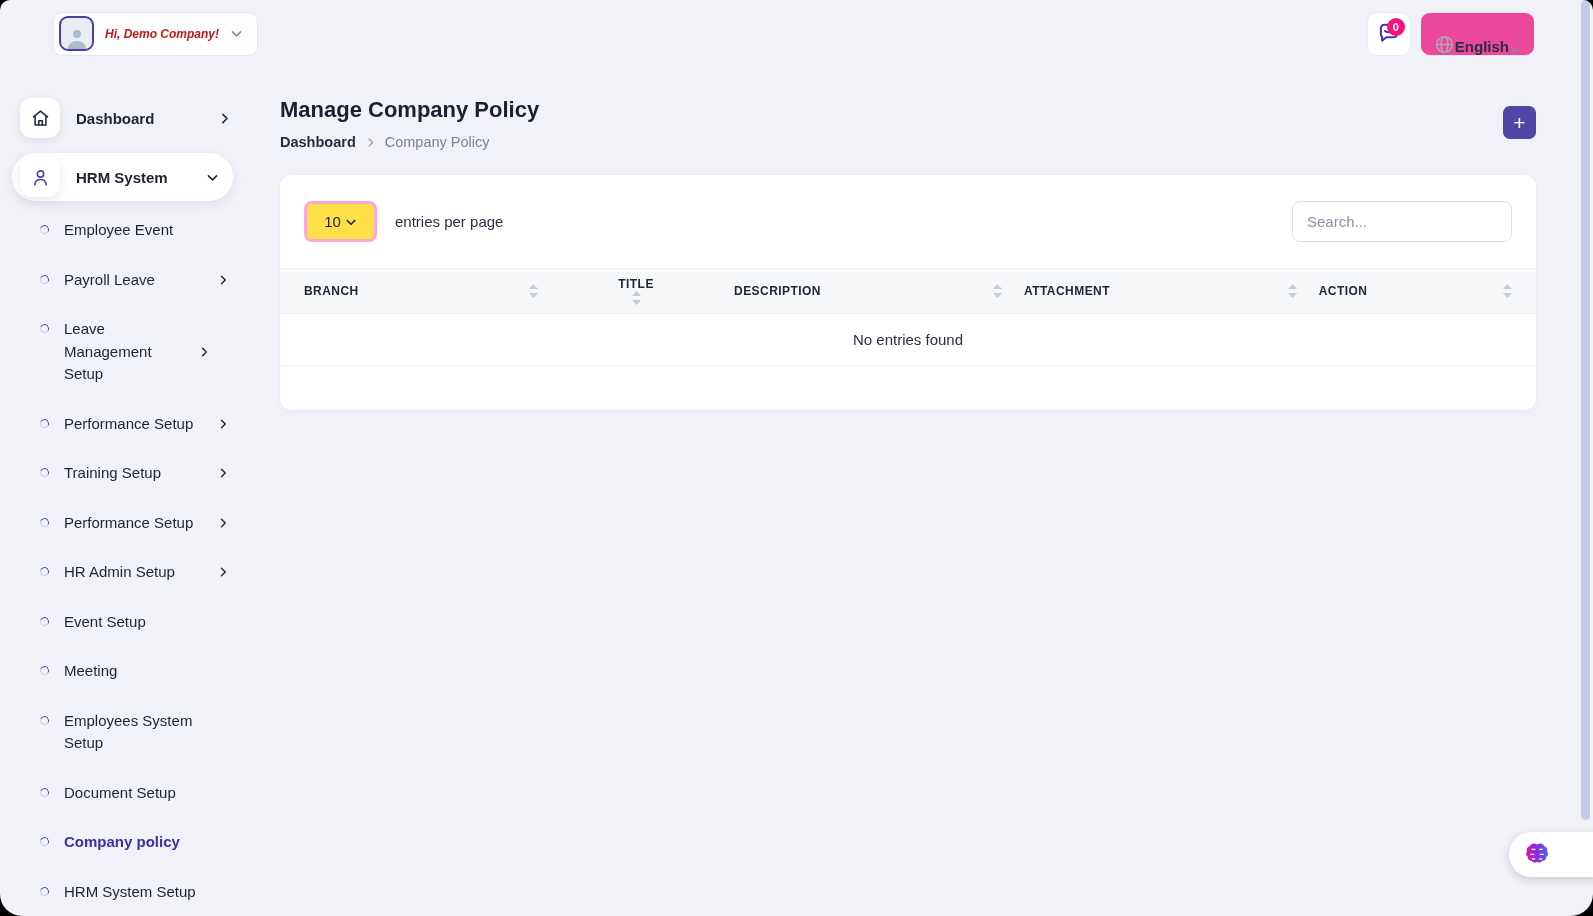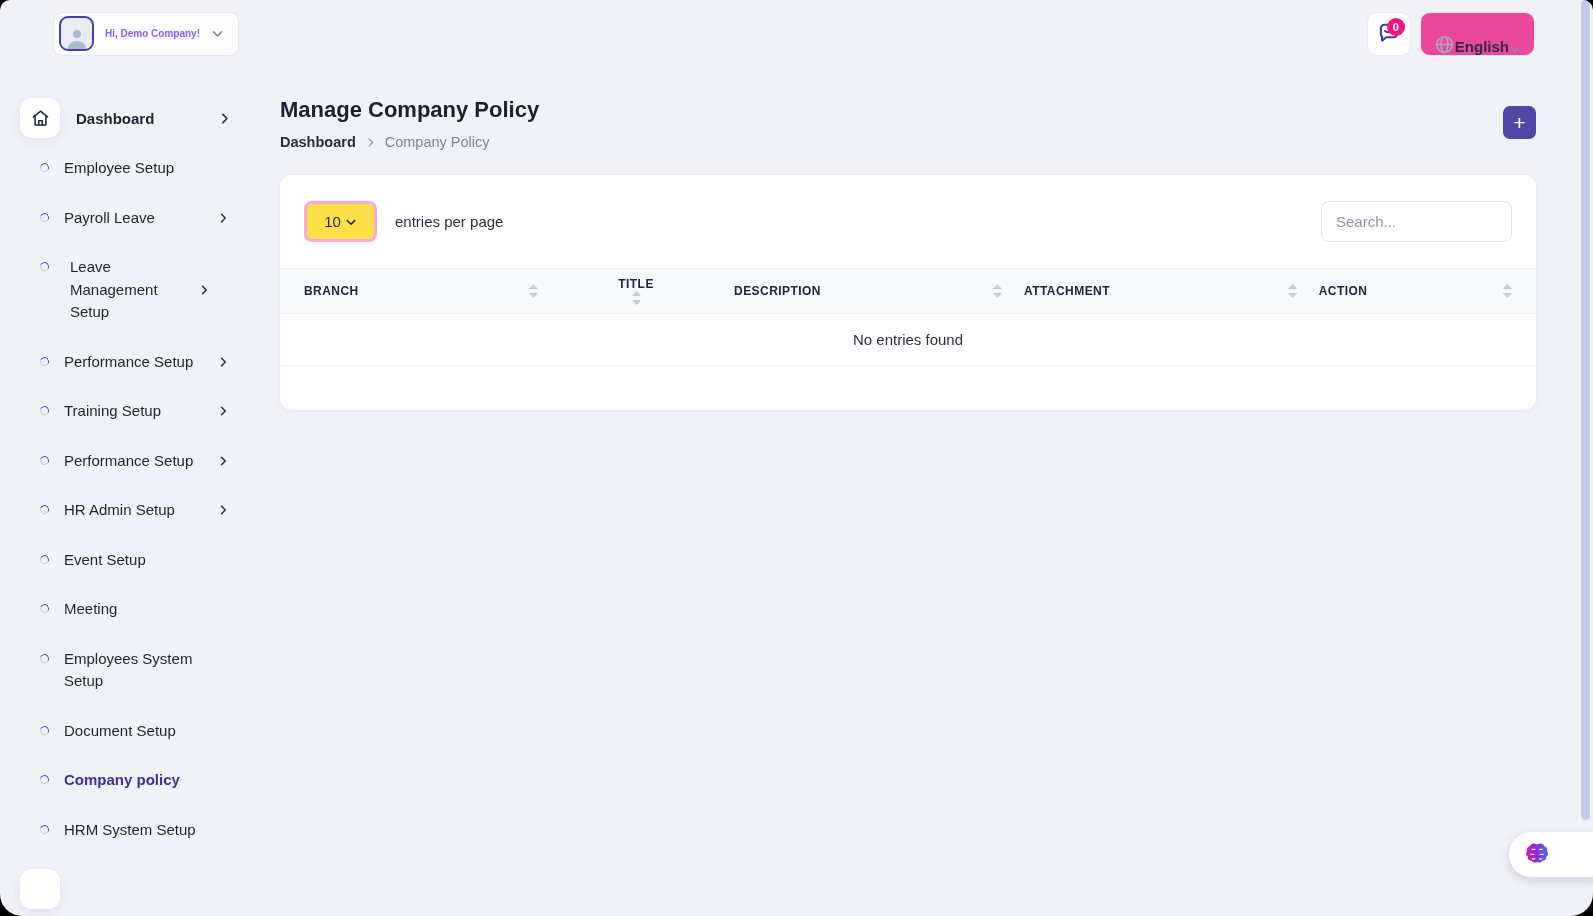--- a/index.html
+++ b/index.html
@@ -26,21 +26,21 @@
   .logo-text .red { color:#ee1c24; }
   .user-btn {
     margin-left:23px; height:44px; display:flex; align-items:center; gap:11px;
     background:#fdfdfe; border:1px solid #e4e7ef; border-radius:9px; padding:0 14px 0 5px;
     cursor:pointer;
   }
   .avatar {
     width:35px; height:35px; border-radius:9px; border:2px solid #4c40a8;
     background:#eaeef3; display:flex; align-items:flex-end; justify-content:center; overflow:hidden;
   }
-  .user-name { font-weight:700; font-size:10px; color:#8b5cf6; }
+  .user-name { font-weight:700; font-size:12px; color:#b91c1c;font-style:italic; }
   .spacer { flex:1; }
   .icon-btn {
     width:44px; height:44px; background:#fff; border:1px solid #e9ebf2; border-radius:10px;
     display:flex; align-items:center; justify-content:center; position:relative; cursor:pointer;
   }
   .badge {
     position:absolute; top:5px; right:5px; min-width:18px; height:18px; border-radius:9px;
     background:#f5117c; color:#fff; font-size:11px; font-weight:700;
     display:flex; align-items:center; justify-content:center; padding:0 4px;
   }
@@ -97,21 +97,21 @@
     box-shadow:0 1px 4px rgba(40,50,90,.06);
   }
   .controls { display:flex; align-items:center; padding:26px 24px; }
   .entries-select {
     width:73px; height:41px; border:3px solid #f9a8d4; border-radius:8px;
     display:flex; align-items:center; justify-content:center; gap:4px; cursor:pointer;
     font-size:15px; color:#1d2333; background:#fde047;
   }
   .entries-label { margin-left:18px; font-size:15px; color:#2a3042; }
   .search-input {
-    width:191px; height:41px; border:1px solid #dfe2ec; border-radius:8px;
+    width:220px; height:41px; border:1px solid #dfe2ec; border-radius:8px;
     padding:0 14px; font-size:15px; color:#2a3042; outline:none; background:#fff;
     font-family:"Liberation Sans", sans-serif;
   }
   .search-input::placeholder { color:#8b92a5; }
 
   .thead {
     display:flex; align-items:center; height:46px; padding:0 24px;
     background:#f7f8fa; border-top:1px solid #eef0f4; border-bottom:1px solid #eef0f4;
   }
   .th { display:flex; align-items:center; justify-content:space-between; padding-right:22px; cursor:pointer;text-align:right; }
@@ -199,39 +199,53 @@
           </svg>
         </span>
         <span class="side-label">Dashboard</span>
         <span class="side-chev">
           <svg width="13" height="13" viewBox="0 0 16 16" fill="none" stroke="#262b3f" stroke-width="2" stroke-linecap="round" stroke-linejoin="round">
               <polyline points="6,3 11,8 6,13"></polyline>
             </svg>
         </span>
       </div>
 
+      <div class="pill">
+        <span class="icon-box">
+          <svg width="21" height="21" viewBox="0 0 24 24" fill="none" stroke="#4c40a8" stroke-width="1.9" stroke-linecap="round">
+            <circle cx="12" cy="8" r="3.6"></circle>
+              <path d="M5.5 20.2c.4-3.7 3-5.9 6.5-5.9s6.1 2.2 6.5 5.9"></path>
+          </svg>
+        </span>
+        <span class="side-label">HRM System</span>
+        <span class="side-chev">
+          <svg width="13" height="13" viewBox="0 0 16 16" fill="none" stroke="#262b3f" stroke-width="2" stroke-linecap="round" stroke-linejoin="round">
+              <polyline points="3,6 8,11 13,6"></polyline>
+            </svg>
+        </span>
+      </div>
 
       <div class="sub-list">
 
         <div class="sub-item">
           <span class="bullet"></span>
-          <span class="sub-label">Employee Setup</span>
+          <span class="sub-label">Employee Event</span>
         </div>
 
         <div class="sub-item">
           <span class="bullet"></span>
           <span class="sub-label">Payroll Leave</span>
           <span class="sub-chev">
               <svg width="12" height="12" viewBox="0 0 16 16" fill="none" stroke="#262b3f" stroke-width="2" stroke-linecap="round" stroke-linejoin="round">
                 <polyline points="6,3 11,8 6,13"></polyline>
               </svg>
             </span>
         </div>
 
-        <div class="sub-item" style="width:170px;gap:6px;">
+        <div class="sub-item" style="width:170px;">
           <span class="bullet"></span>
           <span class="sub-label" style="width:128px;">Leave Management Setup</span>
           <span class="sub-chev">
               <svg width="12" height="12" viewBox="0 0 16 16" fill="none" stroke="#262b3f" stroke-width="2" stroke-linecap="round" stroke-linejoin="round">
                 <polyline points="6,3 11,8 6,13"></polyline>
               </svg>
             </span>
         </div>
 
         <div class="sub-item">

